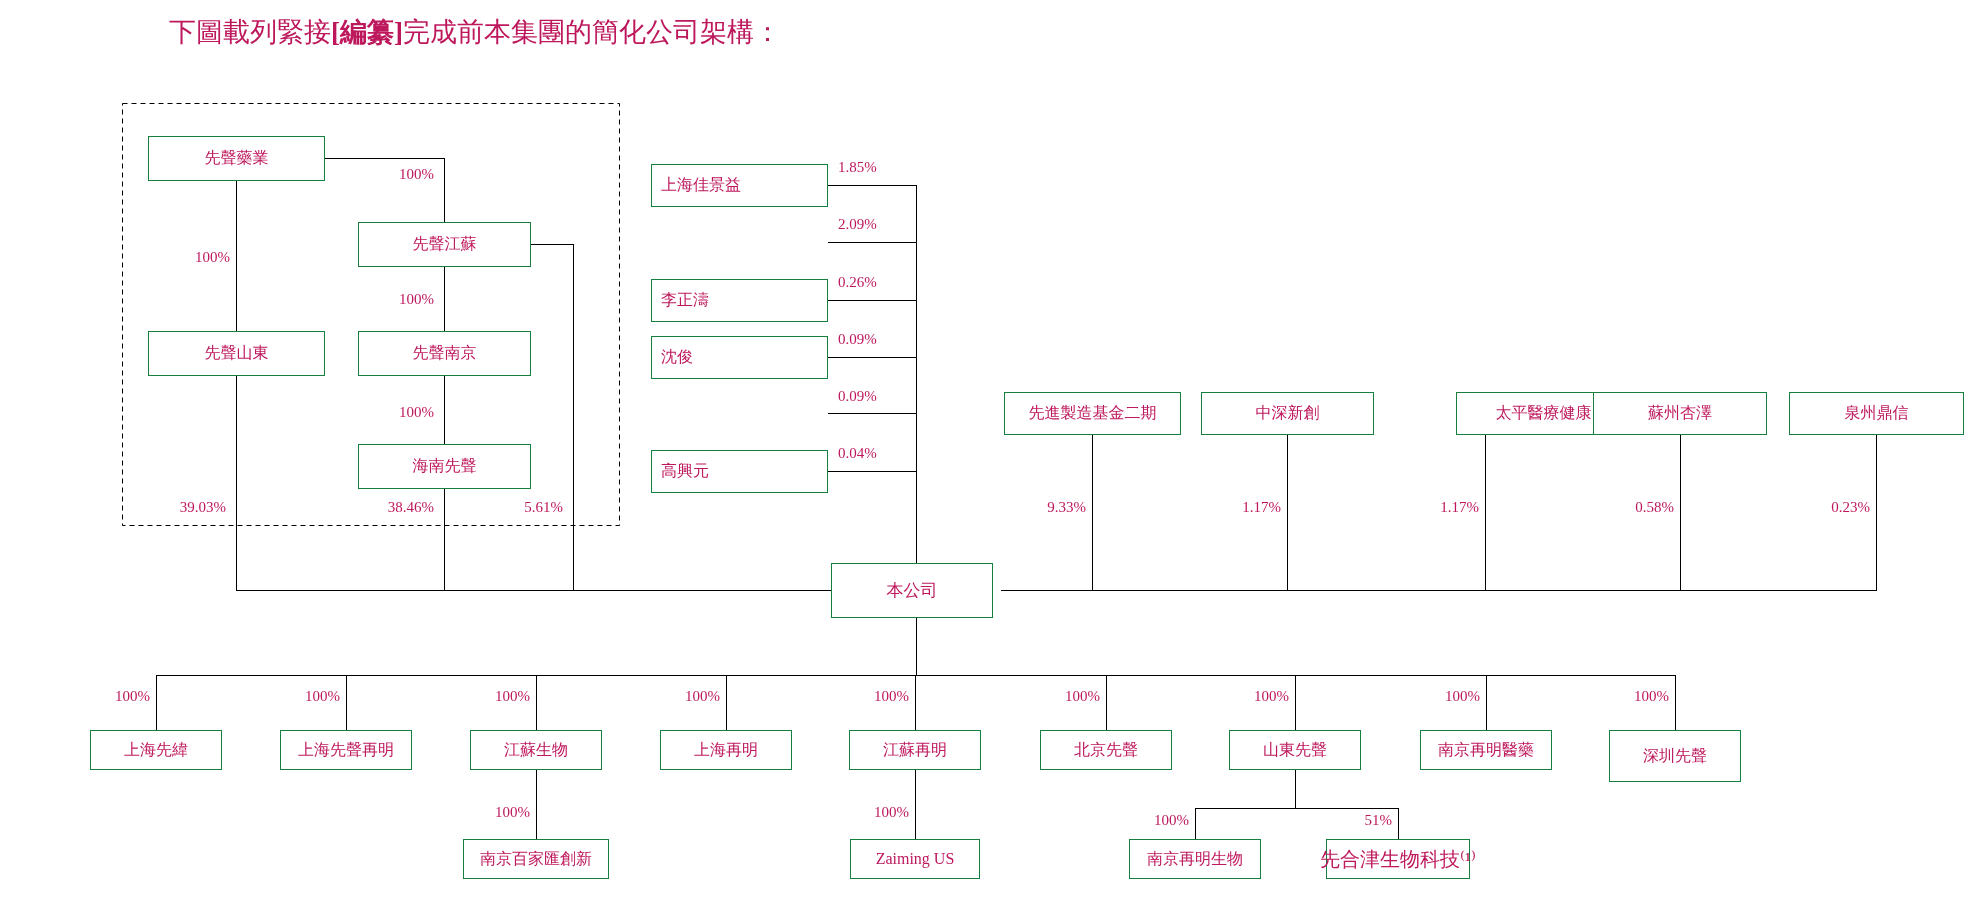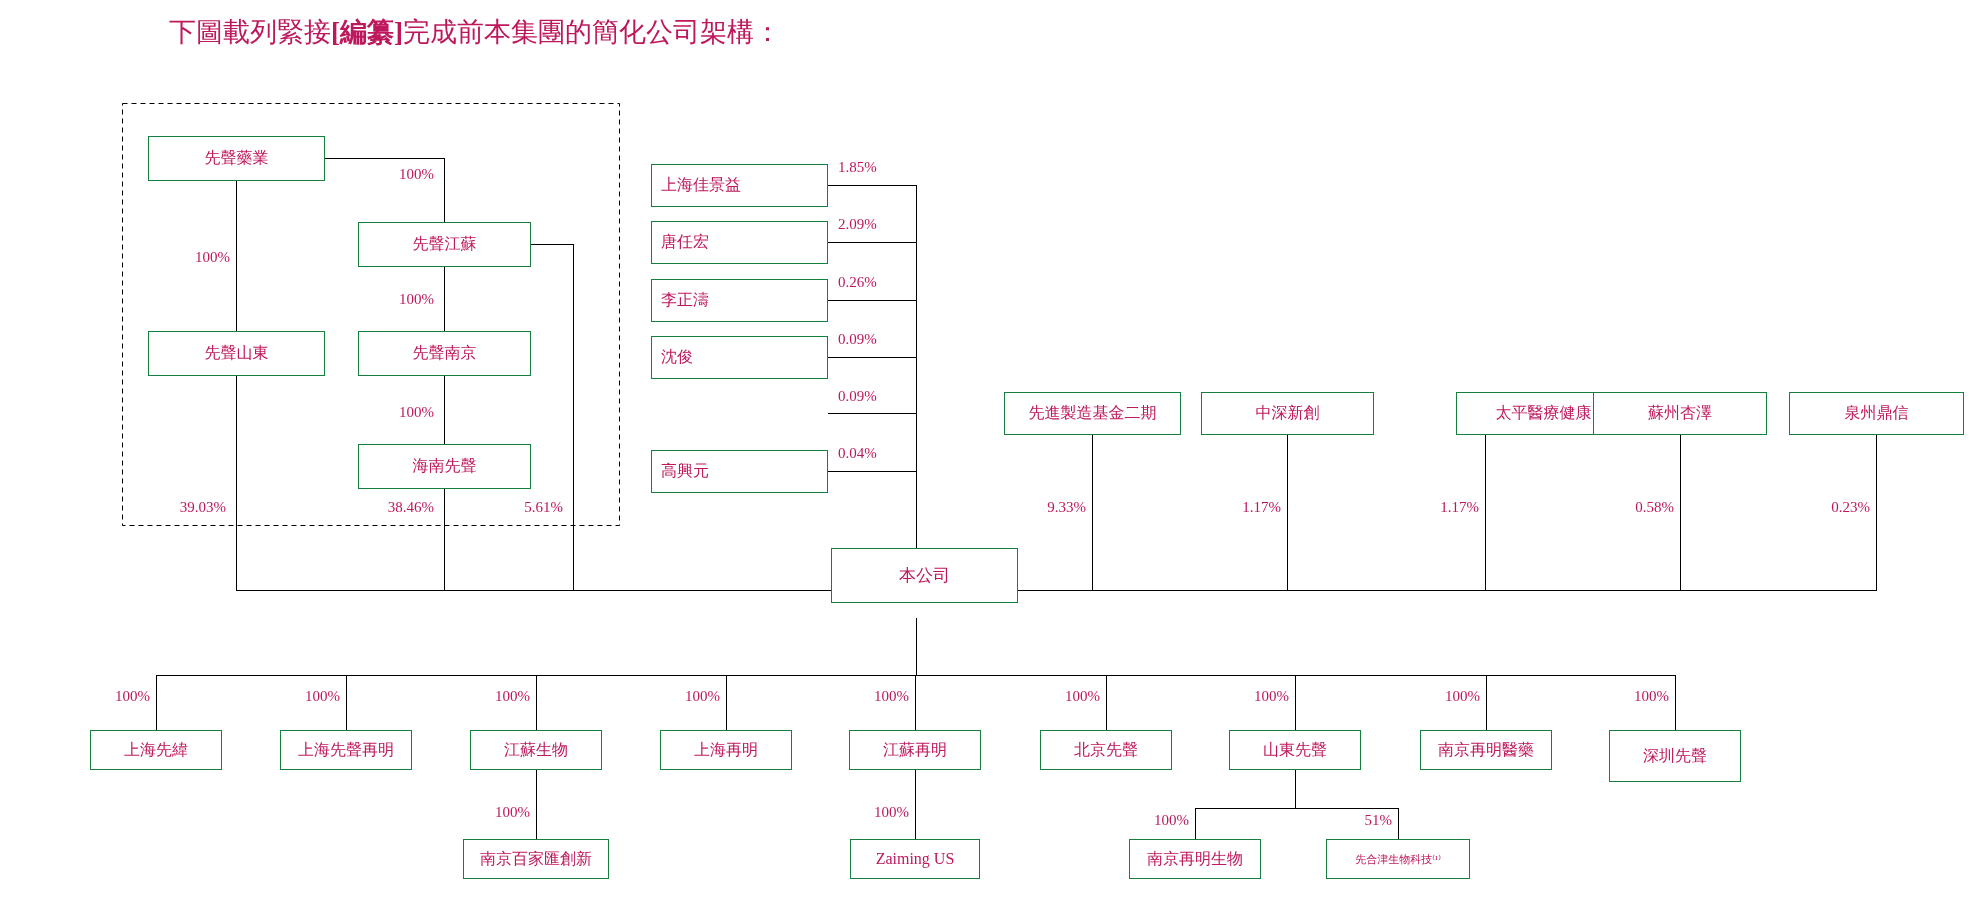--- a/index.html
+++ b/index.html
@@ -84,21 +84,20 @@
 
   <div class="pct pct--r" style="left:340px;top:166px;width:70px">100%</div>
   <div class="pct pct--r" style="left:136px;top:249px;width:70px">100%</div>
   <div class="pct pct--r" style="left:340px;top:291px;width:70px">100%</div>
   <div class="pct pct--r" style="left:340px;top:404px;width:70px">100%</div>
   <div class="pct pct--r" style="left:112px;top:499px;width:90px">39.03%</div>
   <div class="pct pct--r" style="left:320px;top:499px;width:90px">38.46%</div>
   <div class="pct pct--r" style="left:449px;top:499px;width:90px">5.61%</div>
 
   <div class="box box--left" style="left:627px;top:164px;width:177px;height:43px">上海佳景益</div>
-  <div class="box box--left" style="left:627px;top:221px;width:177px;height:43px">唐任宏</div>
   <div class="box box--left" style="left:627px;top:279px;width:177px;height:43px">李正濤</div>
   <div class="box box--left" style="left:627px;top:336px;width:177px;height:43px">沈俊</div>
   <div class="box box--left" style="left:627px;top:450px;width:177px;height:43px">高興元</div>
 
   <div class="pct" style="left:814px;top:159px">1.85%</div>
   <div class="pct" style="left:814px;top:216px">2.09%</div>
   <div class="pct" style="left:814px;top:274px">0.26%</div>
   <div class="pct" style="left:814px;top:331px">0.09%</div>
   <div class="pct" style="left:814px;top:388px">0.09%</div>
   <div class="pct" style="left:814px;top:445px">0.04%</div>
@@ -108,21 +107,21 @@
   <div class="box" style="left:1432px;top:392px;width:175px;height:43px">太平醫療健康</div>
   <div class="box" style="left:1569px;top:392px;width:174px;height:43px">蘇州杏澤</div>
   <div class="box" style="left:1765px;top:392px;width:175px;height:43px">泉州鼎信</div>
 
   <div class="pct pct--r" style="left:972px;top:499px;width:90px">9.33%</div>
   <div class="pct pct--r" style="left:1167px;top:499px;width:90px">1.17%</div>
   <div class="pct pct--r" style="left:1365px;top:499px;width:90px">1.17%</div>
   <div class="pct pct--r" style="left:1560px;top:499px;width:90px">0.58%</div>
   <div class="pct pct--r" style="left:1756px;top:499px;width:90px">0.23%</div>
 
-  <div class="box" style="left:807px;top:548px;width:187px;height:55px;font-size:17px">本公司</div>
+  <div class="box" style="left:807px;top:563px;width:162px;height:55px;font-size:17px">本公司</div>
 
   <div class="pct pct--r" style="left:46px;top:688px;width:80px">100%</div>
   <div class="pct pct--r" style="left:236px;top:688px;width:80px">100%</div>
   <div class="pct pct--r" style="left:426px;top:688px;width:80px">100%</div>
   <div class="pct pct--r" style="left:616px;top:688px;width:80px">100%</div>
   <div class="pct pct--r" style="left:805px;top:688px;width:80px">100%</div>
   <div class="pct pct--r" style="left:996px;top:688px;width:80px">100%</div>
   <div class="pct pct--r" style="left:1185px;top:688px;width:80px">100%</div>
   <div class="pct pct--r" style="left:1376px;top:688px;width:80px">100%</div>
   <div class="pct pct--r" style="left:1565px;top:688px;width:80px">100%</div>
@@ -138,15 +137,15 @@
   <div class="box" style="left:1585px;top:730px;width:132px;height:52px">深圳先聲</div>
 
   <div class="pct pct--r" style="left:426px;top:804px;width:80px">100%</div>
   <div class="pct pct--r" style="left:805px;top:804px;width:80px">100%</div>
   <div class="pct pct--r" style="left:1085px;top:812px;width:80px">100%</div>
   <div class="pct pct--r" style="left:1288px;top:812px;width:80px">51%</div>
 
   <div class="box" style="left:439px;top:839px;width:146px;height:40px">南京百家匯創新</div>
   <div class="box" style="left:826px;top:839px;width:130px;height:40px">Zaiming US</div>
   <div class="box" style="left:1105px;top:839px;width:132px;height:40px">南京再明生物</div>
-  <div class="box" style="left:1302px;top:839px;width:144px;height:40px;font-size:11px">先合津生物科技⁽¹⁾</div>
+  <div class="box" style="left:1302px;top:839px;width:144px;height:40px;font-size:20px">先合津生物科技⁽¹⁾</div>
 
 </div>
 
 </body></html>

